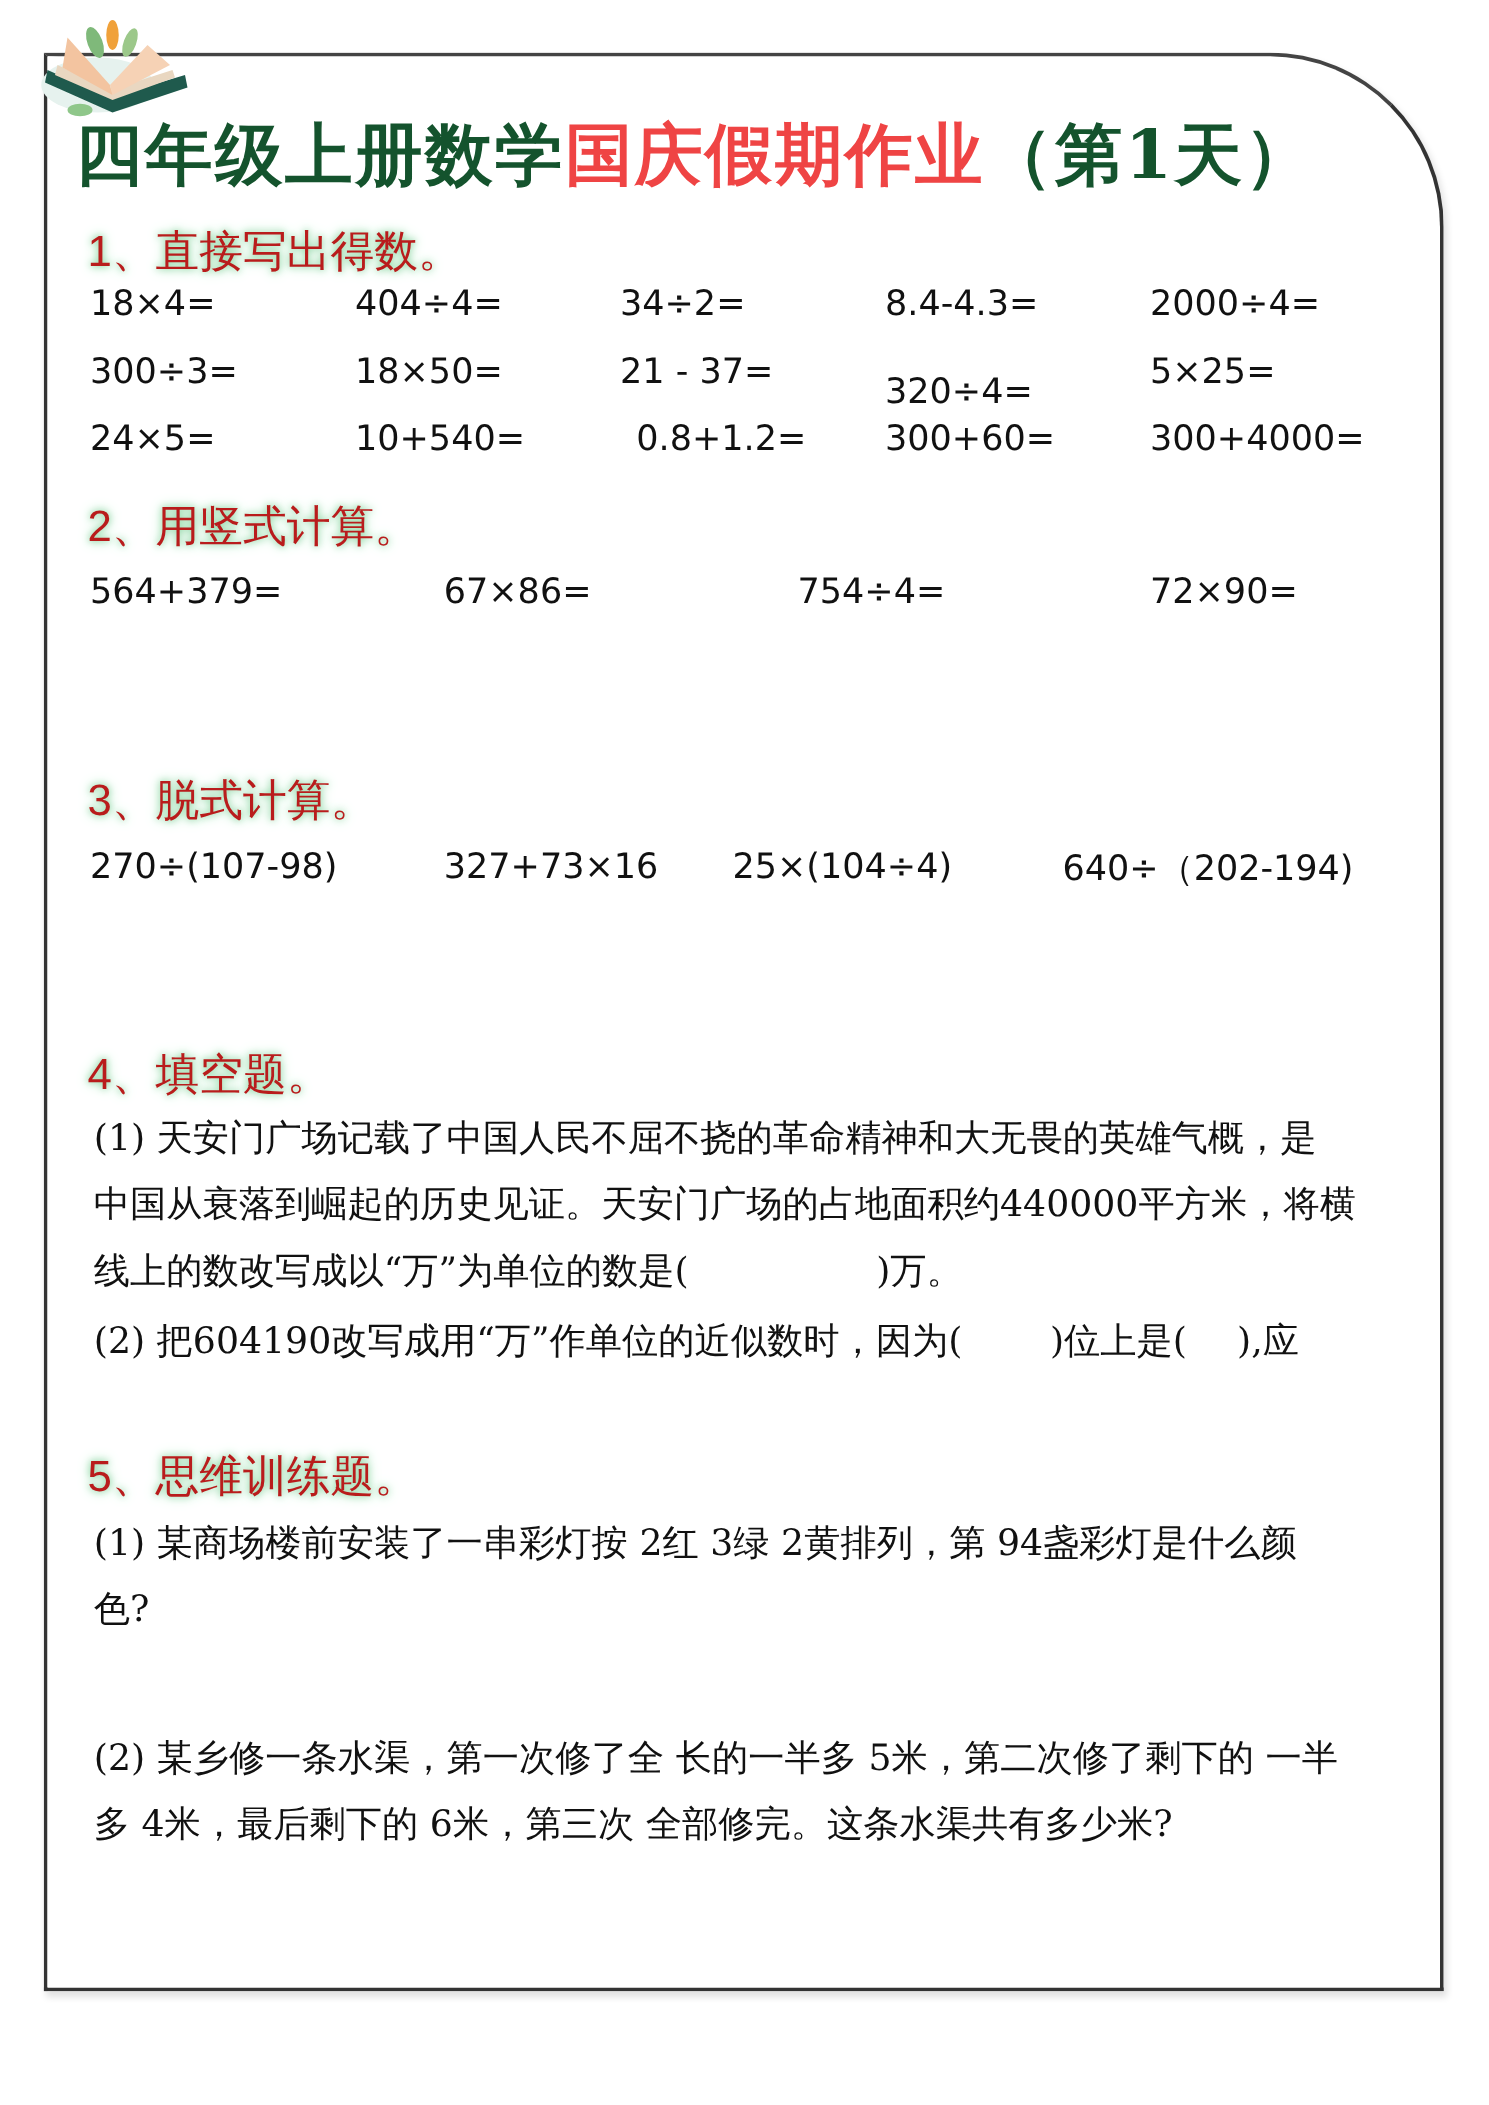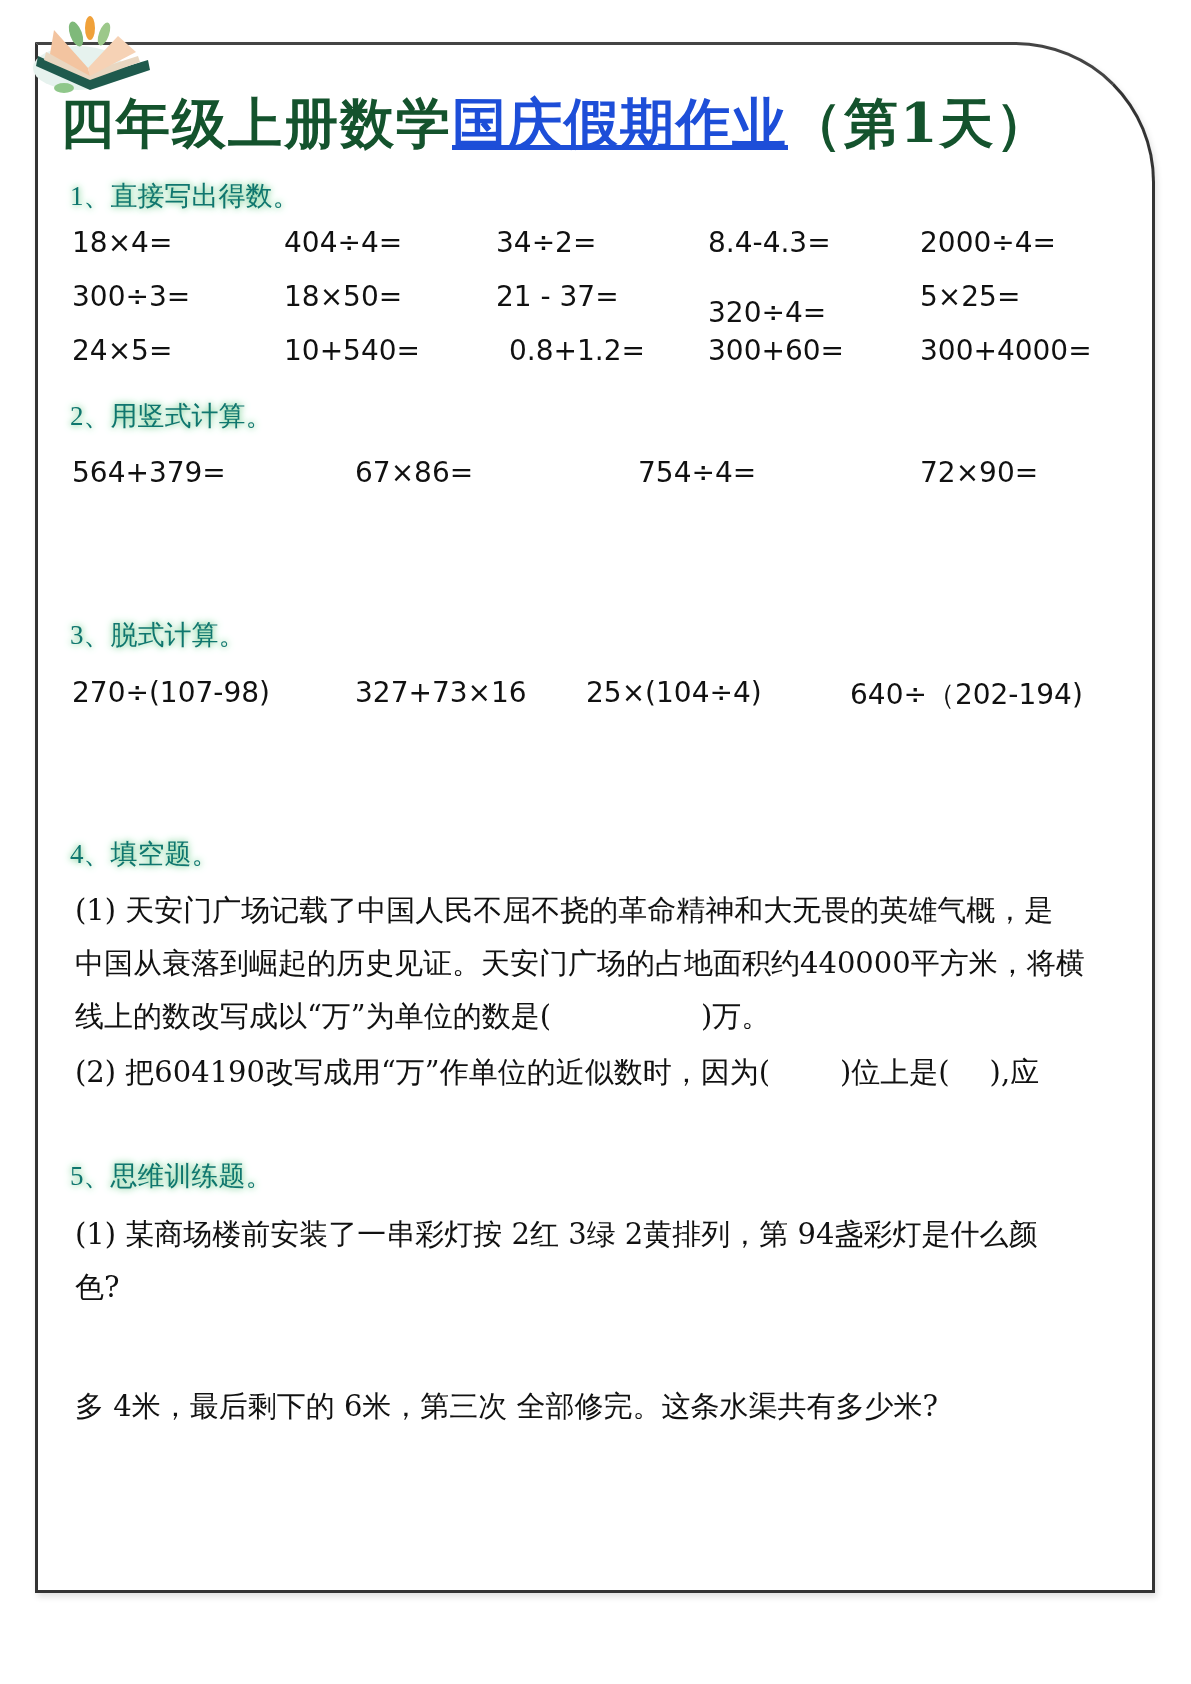--- a/index.html
+++ b/index.html
@@ -5,23 +5,23 @@
   html, body { margin:0; padding:0; background:#ffffff; }
   body { width:1191px; height:1684px; position:relative; overflow:hidden;
          font-family:"DejaVu Sans", "Liberation Sans", sans-serif; color:#111; }
   .frame { position:absolute; left:35px; top:42px; width:1120px; height:1551px;
            border-left:3px solid #333; border-top:3px solid #444; border-right:3px solid #333; border-bottom:3px solid #333;
            border-top-right-radius:140px; box-shadow:2px 4px 6px rgba(0,0,0,0.12); box-sizing:border-box; background:#fff; }
   .logo { position:absolute; left:18px; top:8px; width:140px; height:88px; }
   .title { position:absolute; left:60px; top:88px; font-family:"DejaVu Serif", "Liberation Serif", serif;
            font-weight:bold; font-size:54px; letter-spacing:2px; white-space:nowrap; }
   .title .black { color:#14532d; }
-  .title .red { color:#1d4ed8;text-decoration:underline; }
-  .sec { position:absolute; left:70px; font-family:Liberation Serif, serif;
-         font-size:27px; color:#0f766e; text-shadow:0 0 6px #7fd09a, 0 0 10px #a9e4b9; white-space:nowrap; }
+  .title .red { color:#ef4444; }
+  .sec { position:absolute; left:70px; font-family:Liberation Sans, sans-serif;
+         font-size:35px; color:#b91c1c; text-shadow:0 0 6px #7fd09a, 0 0 10px #a9e4b9; white-space:nowrap; }
   .row { position:absolute; left:72px; font-size:28px; white-space:nowrap; }
   .cell { position:absolute; top:0; }
   .para { position:absolute; left:75px; width:1075px; font-family:"DejaVu Serif", "Liberation Serif", serif;
           font-size:29px; line-height:53px; }
   .para span.blank { display:inline-block; }
 </style>
 </head>
 <body>
 
 <div class="frame"></div>
@@ -90,14 +90,15 @@
 <div class="para" style="top:1046px;">
   <div><span>(2) 把604190改写成用“万”作单位的近似数时，因为(</span><span class="blank" style="width:70px;"></span><span>)位上是(</span><span class="blank" style="width:40px;"></span><span>),应</span></div>
 </div>
 
 <div class="sec" style="top:1158px;">5、思维训练题。</div>
 <div class="para" style="top:1208px;">
   <div>(1) 某商场楼前安装了一串彩灯按 2红 3绿 2黄排列，第 94盏彩灯是什么颜</div>
   <div>色?</div>
 </div>
 <div class="para" style="top:1380px;">
+  <div>(2) 某乡修一条水渠，第一次修了全 长的一半多 5米，第二次修了剩下的 一半</div>
   <div>多 4米，最后剩下的 6米，第三次 全部修完。这条水渠共有多少米?</div>
 </div>
 
 </body></html>

